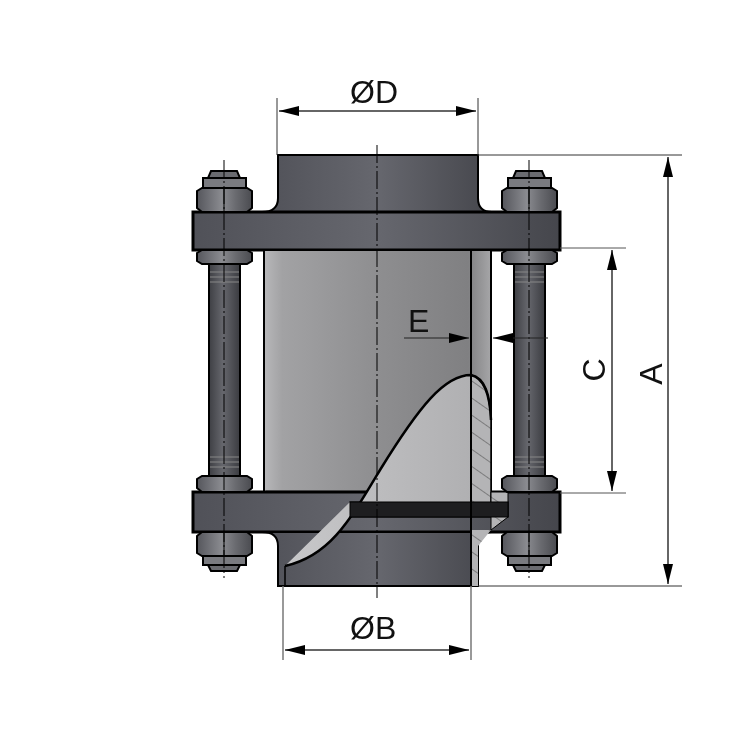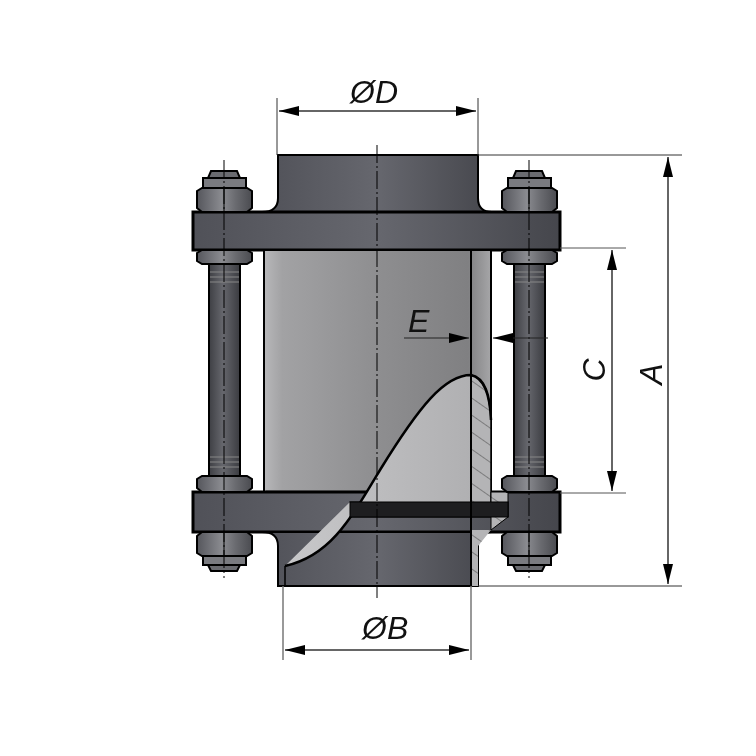--- a/index.html
+++ b/index.html
@@ -1,17 +1,17 @@
 <!DOCTYPE html>
 <html><head>
 <meta charset="utf-8">
 <style>
   html, body { margin: 0; padding: 0; background: #ffffff; }
   body { width: 756px; height: 756px; overflow: hidden; }
-  #stage { position: relative; width: 740px; height: 756px; font-style: italic; }
+  #stage { position: relative; width: 740px; height: 756px; }
   svg { position: absolute; left: 0; top: 0; }
   .dim-label {
     position: absolute;
     font-family: "Liberation Sans", sans-serif;
     font-size: 32px;
     color: #111111;
     line-height: 1;
     white-space: nowrap;
   }
   .rot { transform: rotate(-90deg); transform-origin: center center; }
@@ -189,17 +189,17 @@
     </g>
 
     <g>
       <line x1="471" y1="325" x2="471" y2="375" stroke="#000" stroke-width="1"></line>
       <line x1="404" y1="338" x2="469" y2="338" stroke="#222" stroke-width="1.2" marker-end="url(#arr)"></line>
       <line x1="548" y1="338" x2="493" y2="338" stroke="#222" stroke-width="1.2" marker-end="url(#arr)"></line>
     </g>
   </svg>
 
   <div class="dim-label" style="left:350px; top:76px;">ØD</div>
-  <div class="dim-label" style="left:350px; top:612px;margin-left:12px;">ØB</div>
+  <div class="dim-label" style="left:350px; top:612px;">ØB</div>
   <div class="dim-label" style="left:408px; top:305px;">E</div>
   <div class="dim-label rot" style="left:582px; top:354px;">C</div>
   <div class="dim-label rot" style="left:640px; top:358px;">A</div>
 </div>
 
 </body></html>

